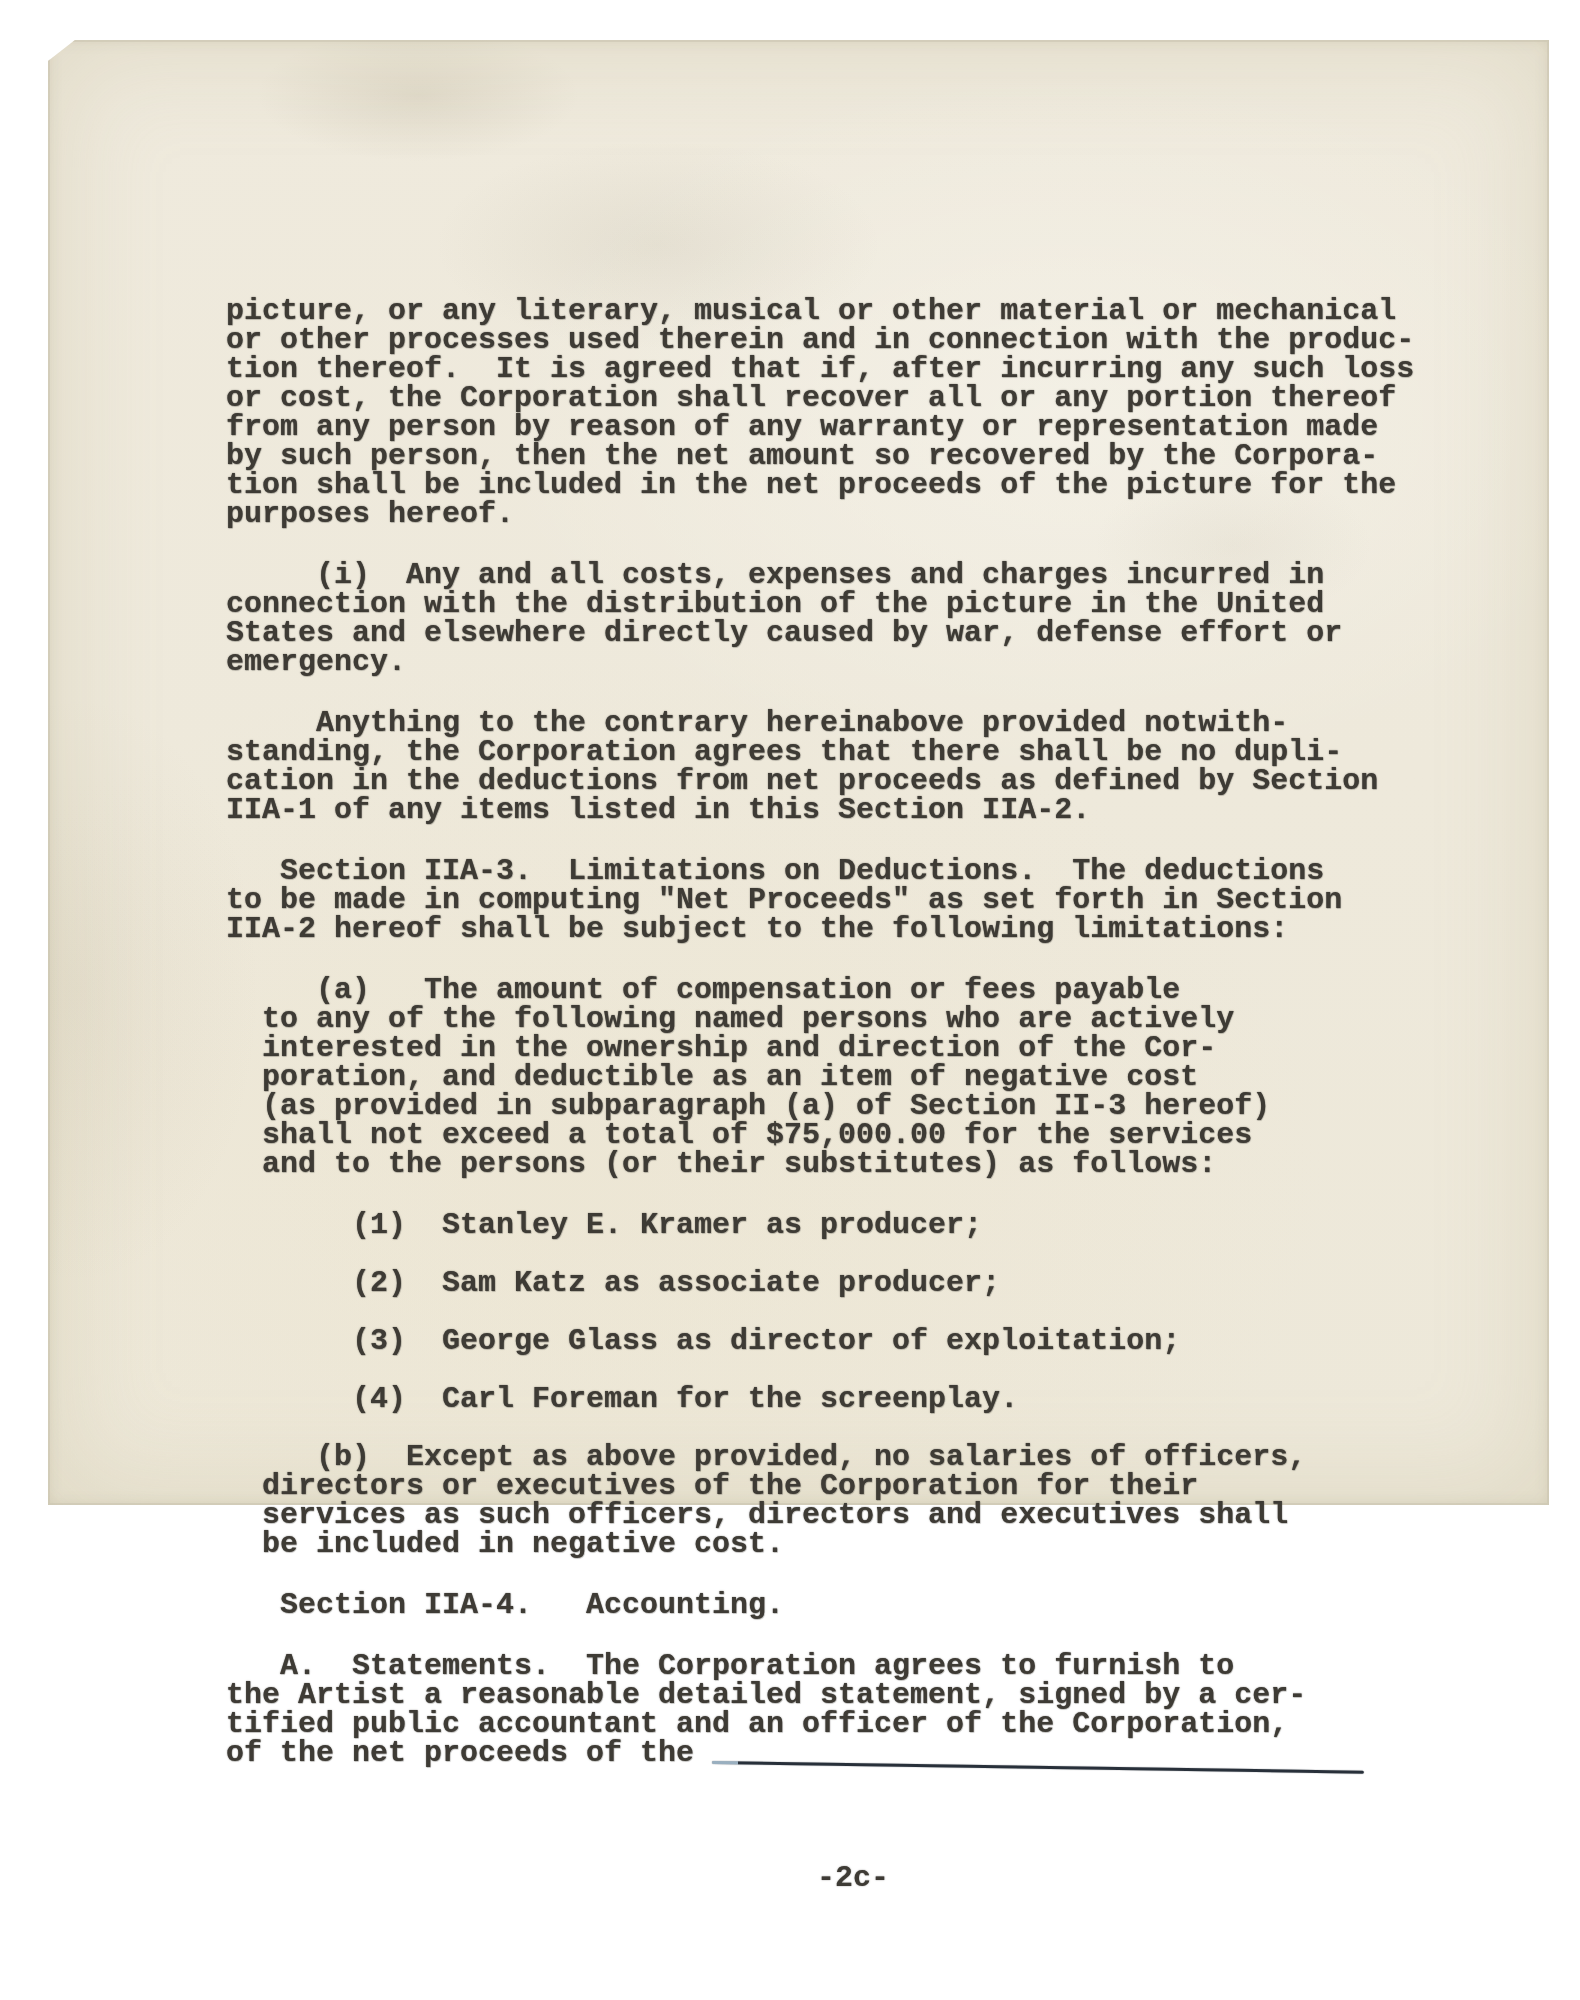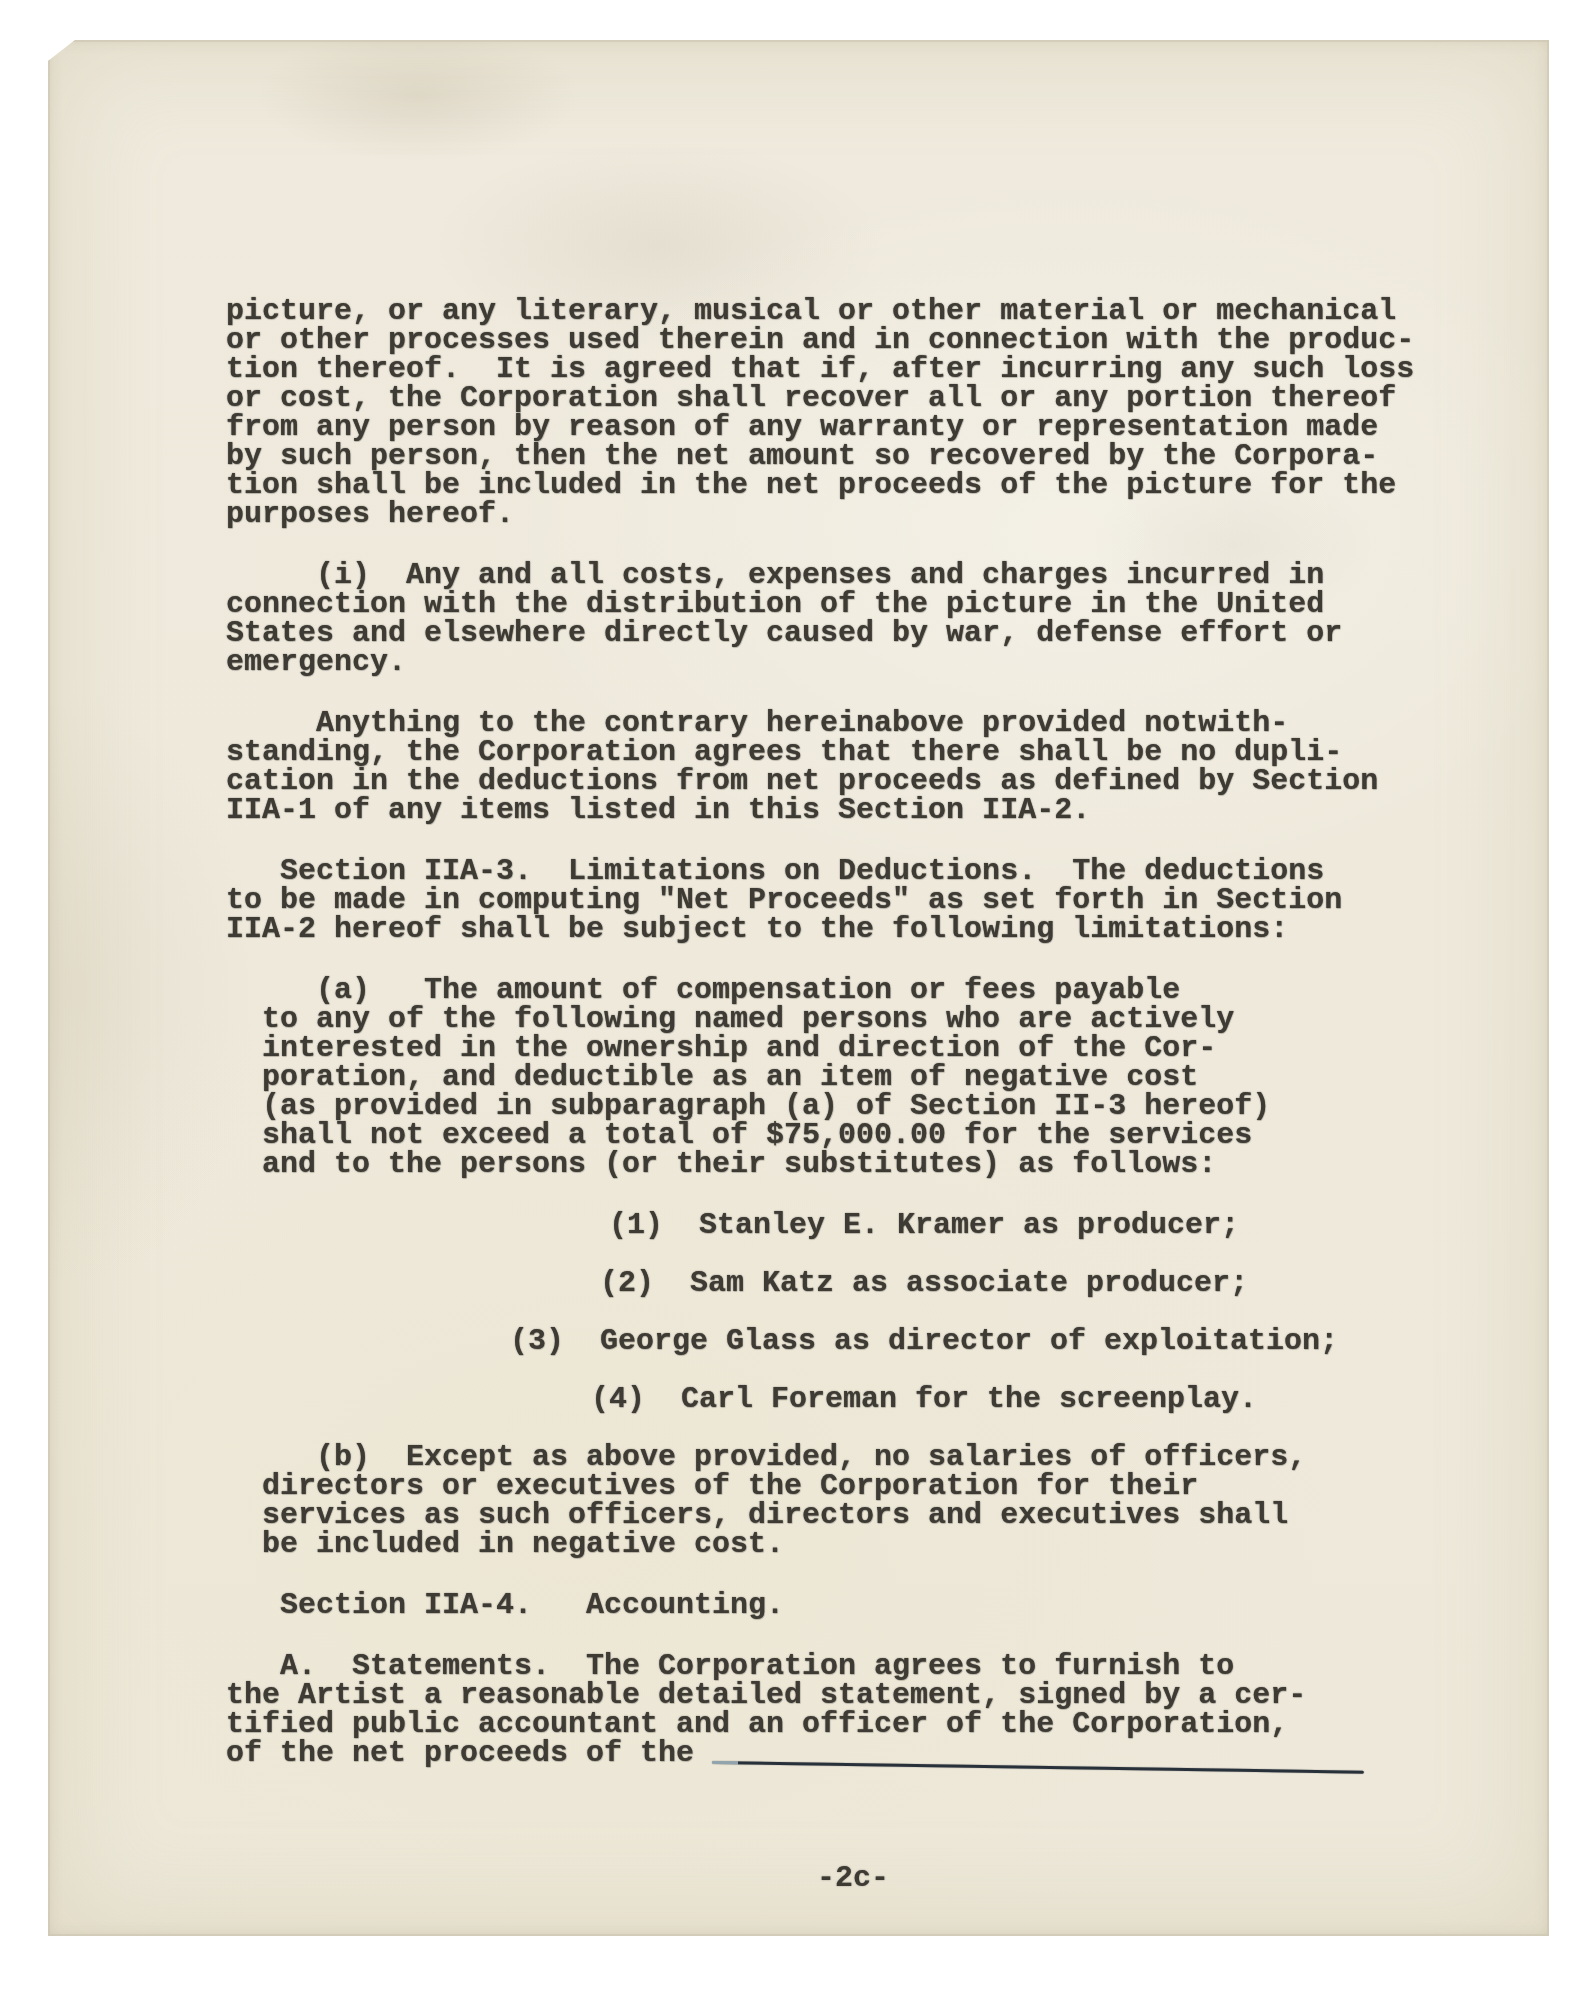--- a/index.html
+++ b/index.html
@@ -9,21 +9,21 @@
     overflow:hidden;
     font-family:"Liberation Mono","DejaVu Sans Mono",monospace;
   }
   .page{
     position:relative;
     width:1580px; height:2000px;
   }
   .paper{
     position:absolute;
     left:48px; top:40px;
-    width:1501px; height:1896px;
+    width:1501px; height:1465px;
     background:
       radial-gradient(230px 95px at 370px 55px,  rgba(150,138,108,.16), transparent 70%),
       radial-gradient(320px 150px at 610px 205px, rgba(135,128,104,.10), transparent 70%),
       radial-gradient(200px 110px at 1185px 505px, rgba(150,140,115,.08), transparent 70%),
       radial-gradient(260px 420px at 30px 950px,  rgba(165,152,120,.10), transparent 70%),
       radial-gradient(900px 560px at 68% 26%,     rgba(255,255,252,.30), transparent 65%),
       radial-gradient(1000px 700px at 35% 78%,    rgba(236,228,206,.45), transparent 75%),
       linear-gradient(#efeadd,#ede8d9);
     clip-path: polygon(27px 0, 1501px 0, 1501px 1896px, 0 1896px, 0 21px);
     box-shadow:
@@ -38,21 +38,21 @@
     width:1270px;
     font-size:30px;
     line-height:29px;
     font-weight:bold;
     color:#3e3b35;
     white-space:pre;
     text-shadow:0 0 1.4px rgba(62,59,53,.75), 0.6px 0.6px 0 rgba(62,59,53,.18);
     filter:blur(0.3px);
   }
   .para{ margin:0 0 32px 0; }
-  .para.list-item{ margin-bottom:29px;text-align:center; }
+  .para.list-item{ margin-bottom:29px; }
   .line{ height:29px; }
   .ink-rule{
     position:absolute;
     left:664px; top:1721px;
     width:652px; height:3px;
     background:linear-gradient(90deg, rgba(70,110,140,.55) 0 26px, #28303a 26px);
     transform:rotate(0.85deg);
     transform-origin:left center;
     border-radius:2px;
     box-shadow:0 0 1px rgba(40,48,58,.8);

